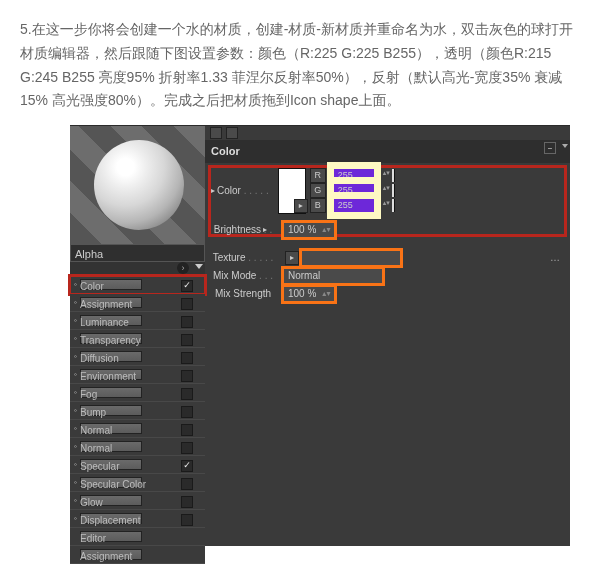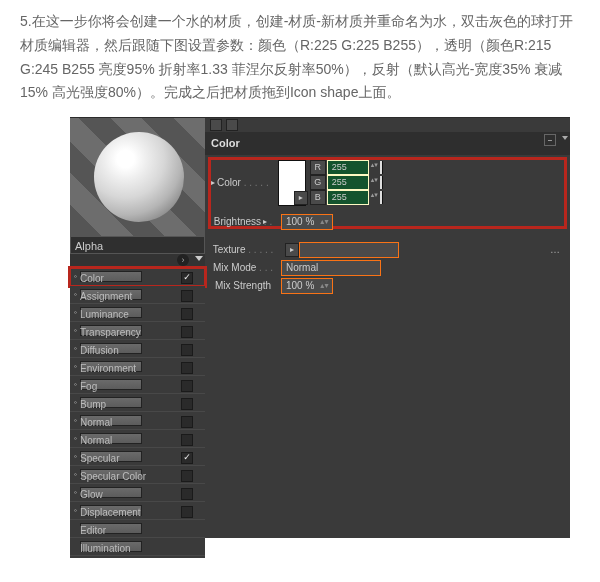--- a/index.html
+++ b/index.html
@@ -1,16 +1,16 @@
 <!DOCTYPE html>
 <html><head>
 <meta charset="utf-8">
 <style>
   html,body{margin:0;padding:0;background:#fff;font-family:Arial,"Microsoft YaHei",sans-serif;color:#333;font-size:14px;line-height:1.7;}
-  .page{width:600px;box-sizing:border-box;padding:10px 20px 20px 20px;}
+  .page{width:600px;box-sizing:border-box;padding:18px 20px 20px 20px;}
   .para{color:#666;}
   .shot{width:500px;margin:12px 0 0 50px;background:#3a3a3a;position:relative;height:420px;border-top:1px solid #2b2b2b;}
   .preview{position:absolute;left:0;top:0;width:135px;height:118px;
     background:linear-gradient(45deg,#555 12.5%,#6d6d6d 12.5% 25%,#555 25% 37.5%,#6d6d6d 37.5% 50%,#555 50% 62.5%,#6d6d6d 62.5% 75%,#555 75% 87.5%,#6d6d6d 87.5%);}
   .ball{position:absolute;left:24px;top:14px;width:90px;height:90px;border-radius:50%;
     background:radial-gradient(circle at 35% 30%,#fff 0 10%,#ededed 25%,#d7d7d7 45%,#b5b5b5 65%,#7f7f7f 85%,#555 100%);}
   .mat-name{position:absolute;left:0;top:118px;width:135px;height:18px;background:#2f2f2f;color:#ccc;font-size:11px;padding-left:4px;box-sizing:border-box;border:1px solid #555;}
   .mat-row{position:absolute;left:0;top:136px;width:135px;height:14px;background:#333;border-bottom:1px solid #444;}
   .round-btn{position:absolute;right:16px;top:0;width:12px;height:12px;border-radius:50%;background:#222;color:#aaa;font-size:9px;text-align:center;line-height:12px;}
   .arrow-down{position:absolute;right:2px;top:2px;width:0;height:0;border-left:4px solid transparent;border-right:4px solid transparent;border-top:5px solid #ccc;}
@@ -30,31 +30,31 @@
   .rgb-block{position:relative;padding:4px 6px 6px 6px;}
   .rgb-red{position:absolute;left:3px;top:2px;right:3px;height:66px;border:3px solid #b8261d;pointer-events:none;}
   .cline{display:flex;align-items:center;height:20px;position:relative;}
   .lbl{color:#ccc;font-size:10px;width:64px;text-align:left;padding-right:6px;}
   .lbl.small{width:auto;}
   .dots{color:#777;font-size:10px;}
   .swatch{width:26px;height:44px;background:#fff;border:1px solid #111;margin-left:3px;}
   .rgbwrap{display:flex;flex-direction:column;margin-left:4px;}
   .rgbrow{display:flex;align-items:center;height:15px;}
   .chan{width:14px;height:13px;background:#4a4a4a;color:#ccc;font-size:9px;text-align:center;line-height:13px;border:1px solid #222;}
-  .num{width:36px;height:13px;background:#14532d;color:#ccc;font-size:9px;line-height:13px;padding-left:4px;border:1px solid #fef9c3;margin-left:1px;}
+  .num{width:36px;height:13px;background:#6d28d9;color:#ccc;font-size:9px;line-height:13px;padding-left:4px;border:7px solid #fef9c3;margin-left:1px;}
   .spn{width:6px;height:13px;color:#999;font-size:7px;line-height:7px;margin-left:2px;}
   .slider{height:11px;margin-left:4px;flex:1;border:1px solid #111;position:relative;}
   .slider.r{background:linear-gradient(to right,#000,#f00);}
   .slider.g{background:linear-gradient(to right,#000,#0f0);}
   .slider.b{background:linear-gradient(to right,#000,#00f);}
   .slider .knob{position:absolute;right:0;top:-1px;width:2px;height:13px;background:#ddd;}
   .valrow{display:flex;align-items:center;height:18px;padding-left:6px;position:relative;}
   .valrow .vlbl{color:#ccc;font-size:10px;width:64px;text-align:center;padding-right:6px;position:relative;}
   .valrow .tri2{position:absolute;left:58px;color:#ccc;font-size:8px;}
-  .valbox{background:#4a4a4a;color:#ccc;font-size:10px;padding:0 4px;height:14px;line-height:14px;border:1px solid #f97316;min-width:40px;}
+  .valbox{background:#4a4a4a;color:#ccc;font-size:10px;padding:0 4px;height:14px;line-height:14px;border:3px solid #f97316;min-width:40px;}
   .valbox.long{min-width:90px;}
   .valbox .sp{color:#888;font-size:8px;float:right;margin-left:6px;}
   .mbtn{display:inline-block;height:12px;padding:0 4px;background:#4a4a4a;border:1px solid #222;color:#ccc;font-size:8px;line-height:12px;margin-left:4px;}
   .texdots{color:#aaa;font-size:10px;margin-left:auto;margin-right:10px;}
   .toprow{height:14px;border-bottom:1px solid #444;position:relative;}
   .toprow .sq{position:absolute;width:10px;height:10px;top:1px;background:#4a4a4a;border:1px solid #222;}
 </style>
 </head>
 <body>
 
@@ -158,25 +158,20 @@
         <div class="proprow">
           <span class="tri">◦</span>
           <span class="bar"></span>
           <span class="label">Displacement</span>
           <span class="chk"></span>
         </div>
         <div class="proprow nolead">
           <span class="tri">◦</span>
           <span class="bar"></span>
           <span class="label">Editor</span>
-        </div>
-        <div class="proprow nolead">
-          <span class="tri">◦</span>
-          <span class="bar"></span>
-          <span class="label">Illumination</span>
         </div>
         <div class="proprow nolead">
           <span class="tri">◦</span>
           <span class="bar"></span>
           <span class="label">Assignment</span>
         </div>
       </div>
 
     <div class="right">
       <div style="height:14px"></div>

